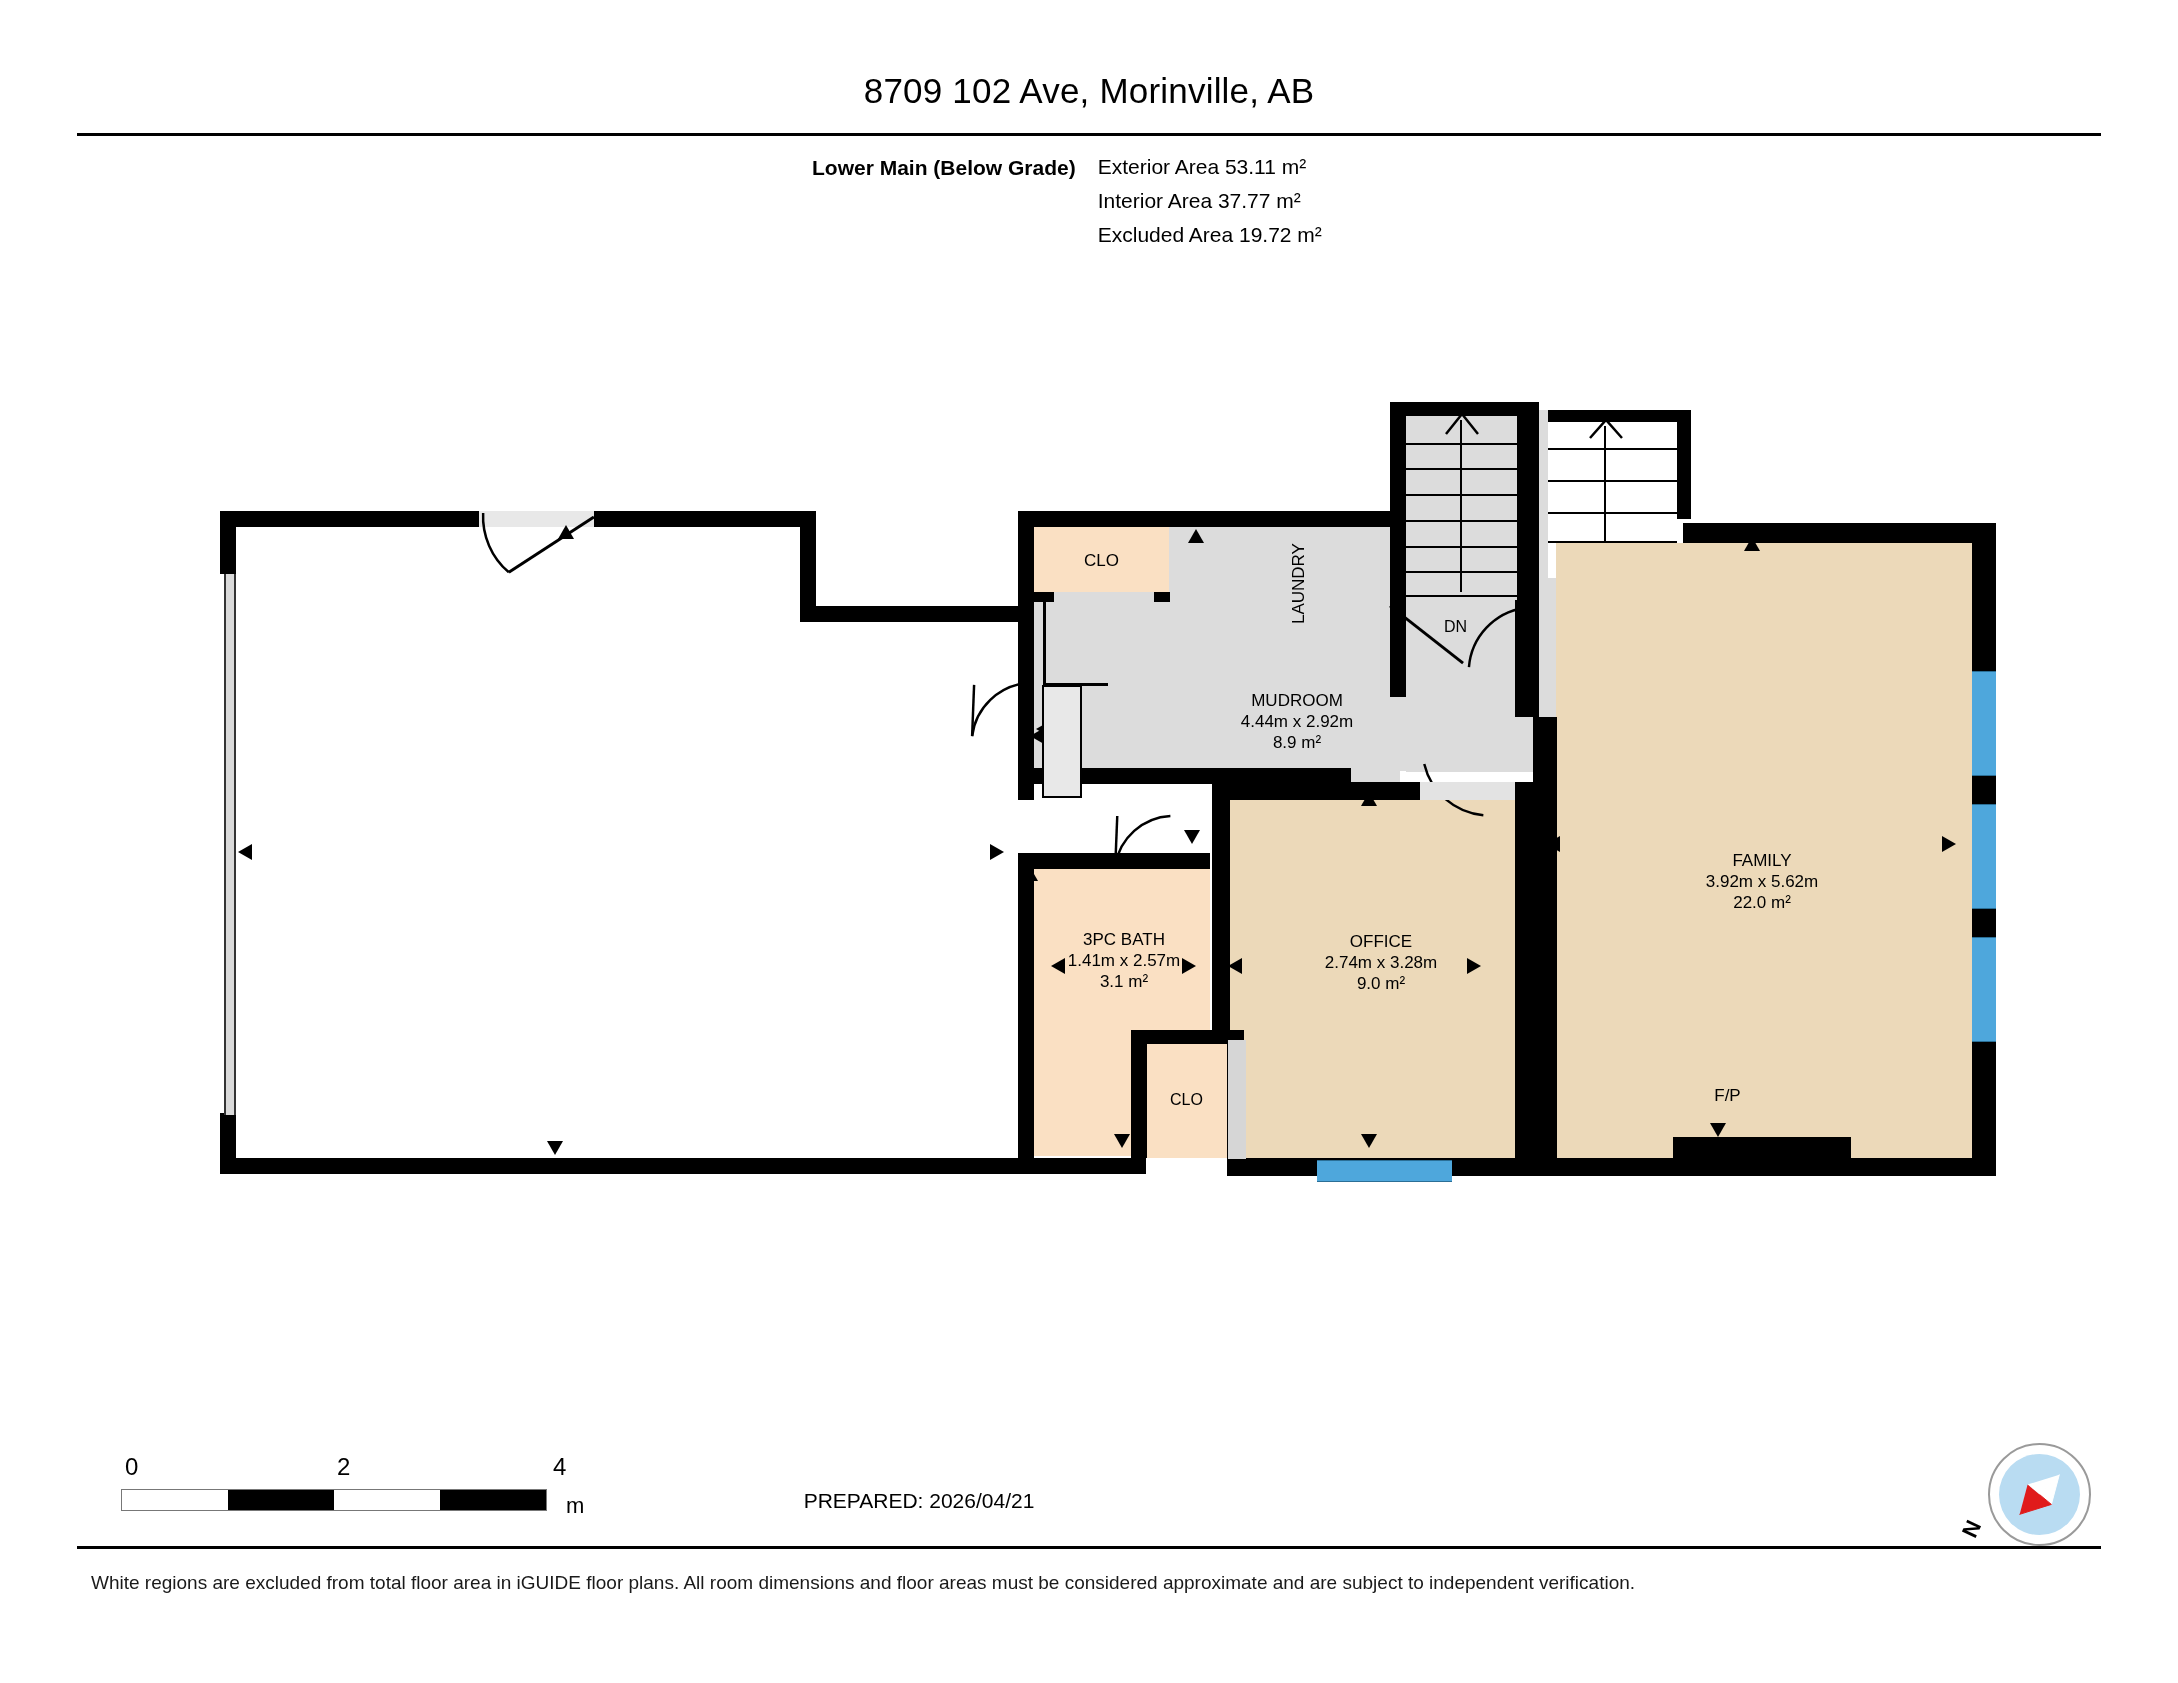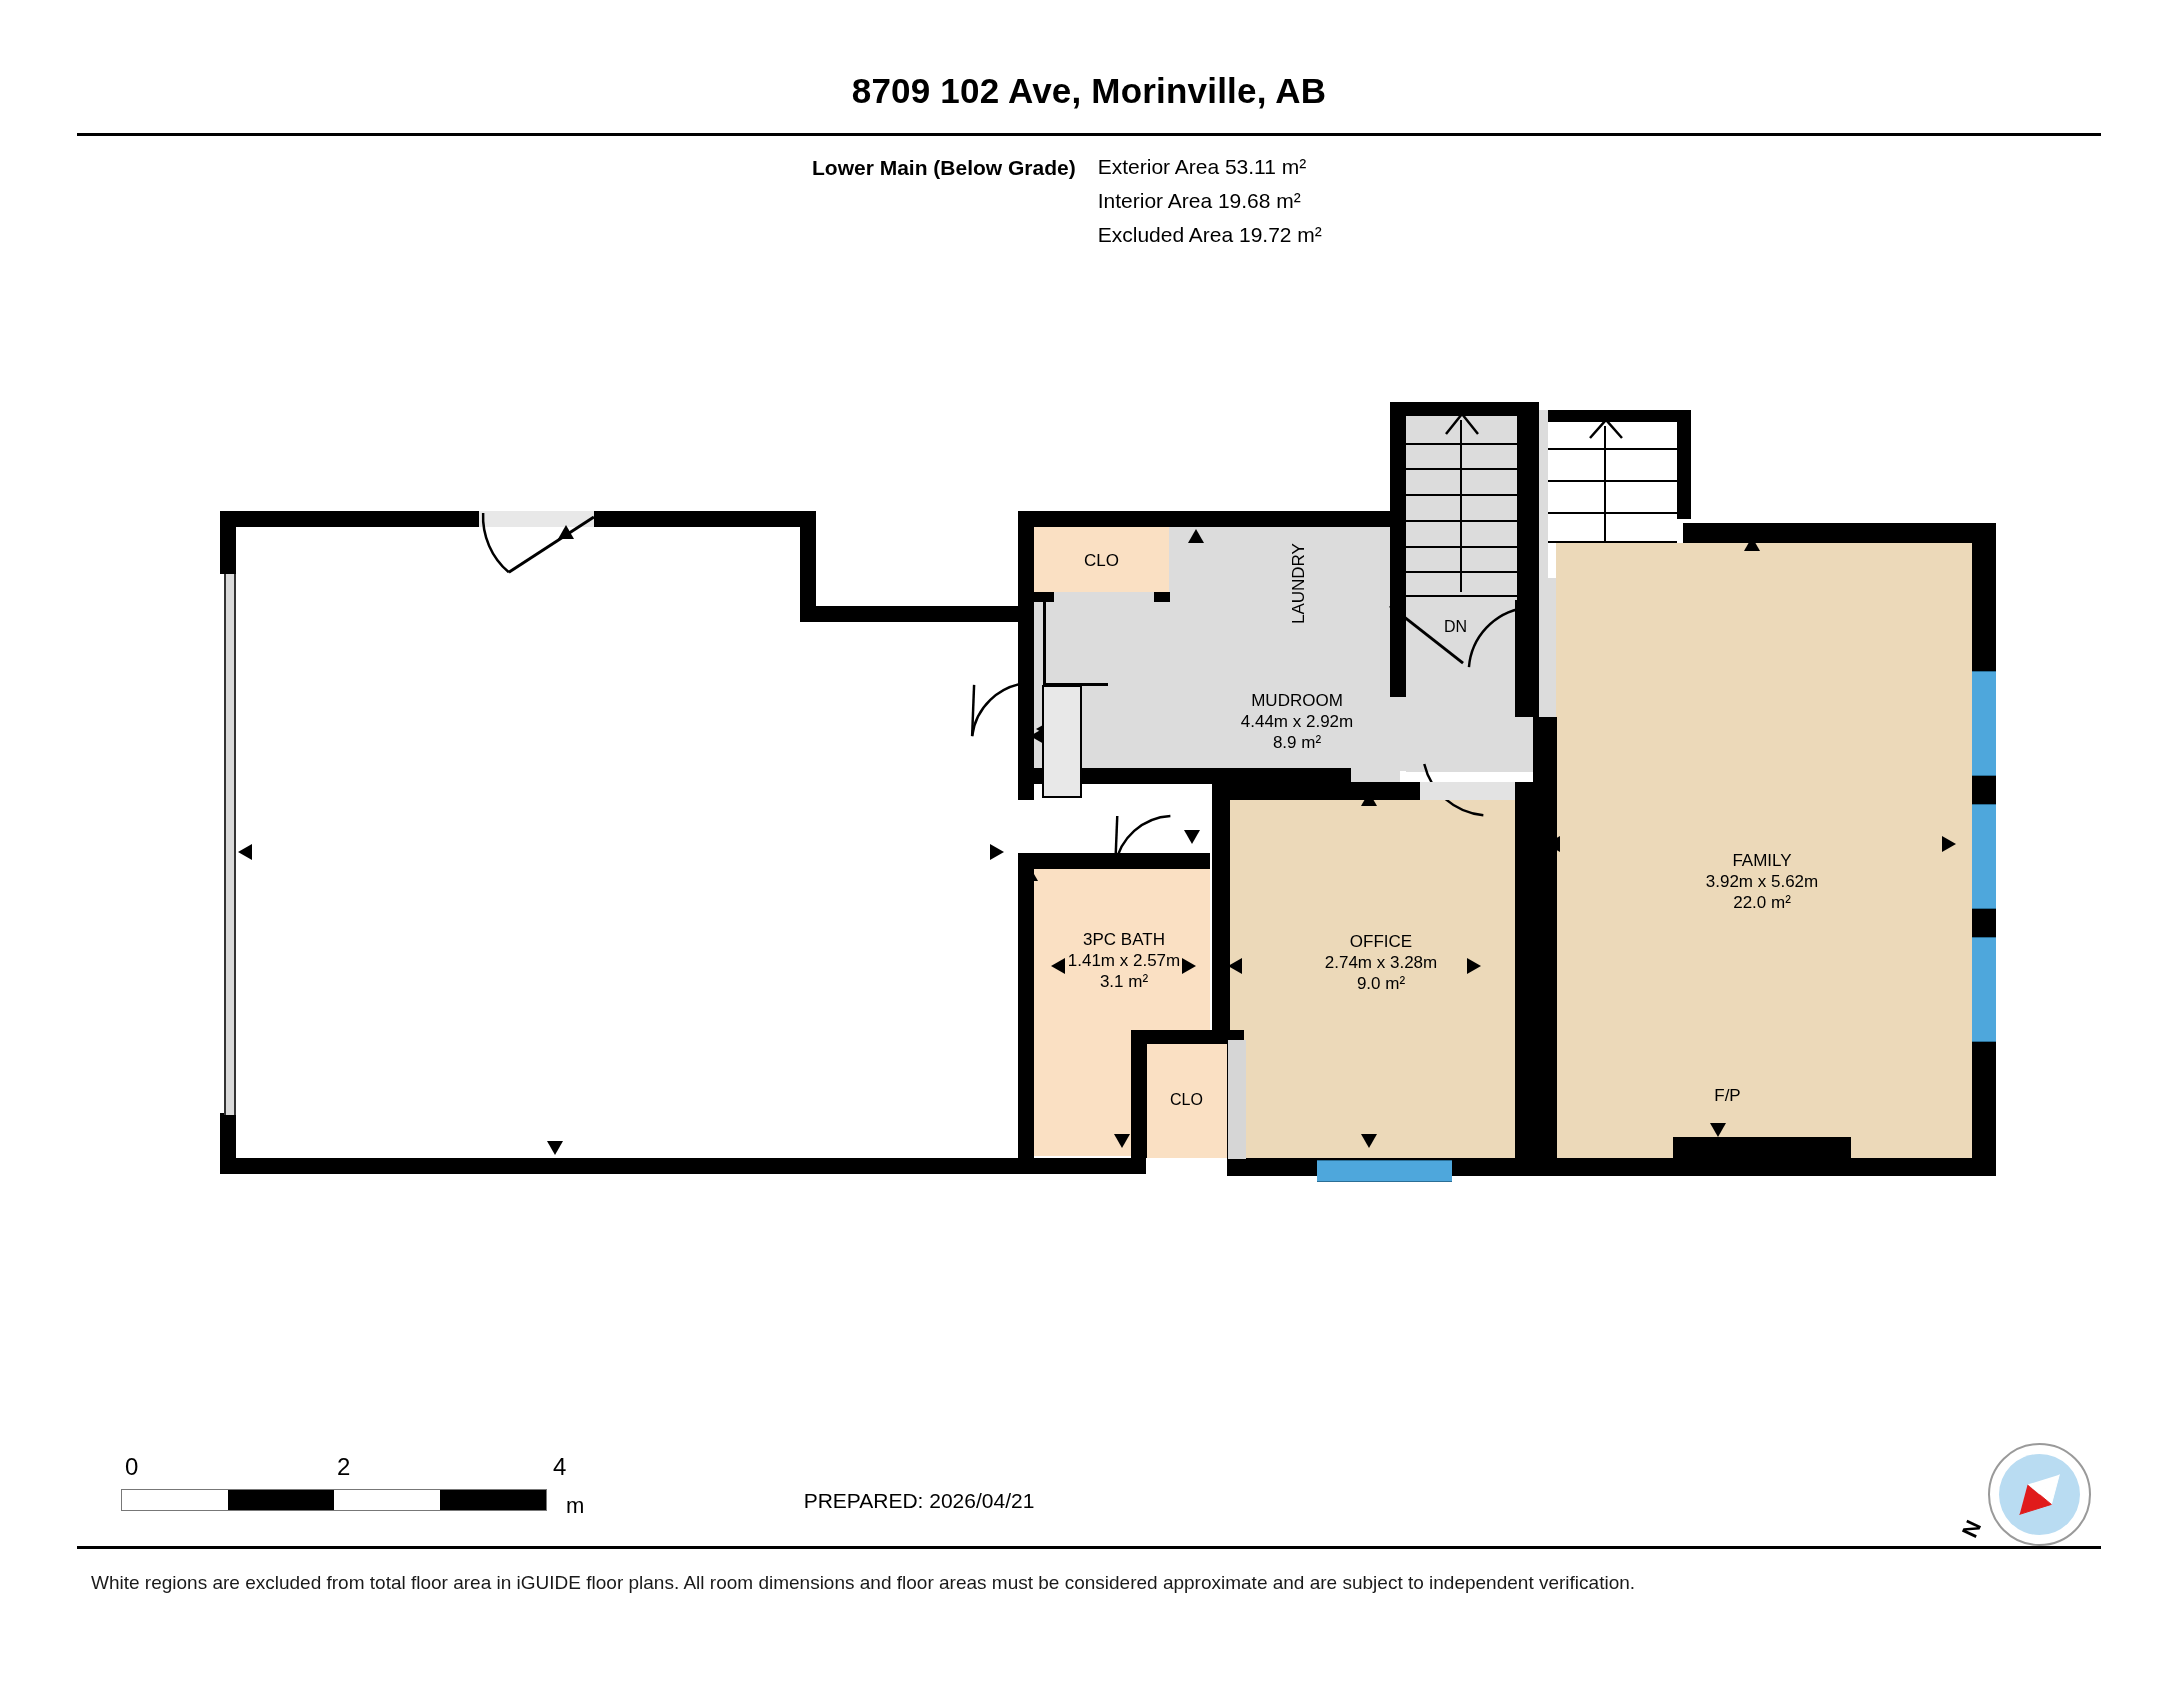--- a/index.html
+++ b/index.html
@@ -2,21 +2,21 @@
 <html><head>
 <meta charset="utf-8">
 <style>
   html,body{margin:0;padding:0;background:#fff;}
   body{width:2178px;height:1683px;font-family:"Liberation Sans",sans-serif;color:#000;position:relative;overflow:hidden;}
 
   .page{position:absolute;inset:0;}
 
   
   .title{position:absolute;left:0;top:71px;width:2178px;text-align:center;
-         font-size:35px;font-weight:bold;letter-spacing:0.2px;}
+         font-size:35px;font-weight:normal;letter-spacing:0.2px;}
   .rule-top{position:absolute;left:77px;top:133px;width:2024px;height:3px;background:#000;}
   .rule-bottom{position:absolute;left:77px;top:1546px;width:2024px;height:3px;background:#000;}
 
   .meta{position:absolute;left:812px;top:155px;display:flex;gap:22px;align-items:flex-start;}
   .meta-floor{font-size:21px;font-weight:bold;white-space:nowrap;padding-top:1px;}
   .meta-areas{display:flex;flex-direction:column;gap:10px;font-size:21px;}
   .meta-areas div{white-space:nowrap;}
 
   
   .plan{position:absolute;left:0;top:0;width:2178px;height:1683px;}
@@ -68,21 +68,21 @@
 
 <div class="page">
 
   <div class="title">8709 102 Ave, Morinville, AB</div>
   <div class="rule-top"></div>
 
   <div class="meta">
     <div class="meta-floor">Lower Main (Below Grade)</div>
     <div class="meta-areas">
       <div>Exterior Area 53.11 m²</div>
-      <div>Interior Area 19.68 m²</div>
+      <div>Interior Area 37.77 m²</div>
       <div>Excluded Area 19.72 m²</div>
     </div>
   </div>
 
   <div class="plan">
 
     <div class="room fill-white" style="left:220px;top:519px;width:580px;height:653px;"></div>
     <div class="room fill-white" style="left:220px;top:519px;width:792px;height:109px;"></div>
 
     <div class="wall" style="left:220px;top:511px;width:267px;height:16px;"></div>

